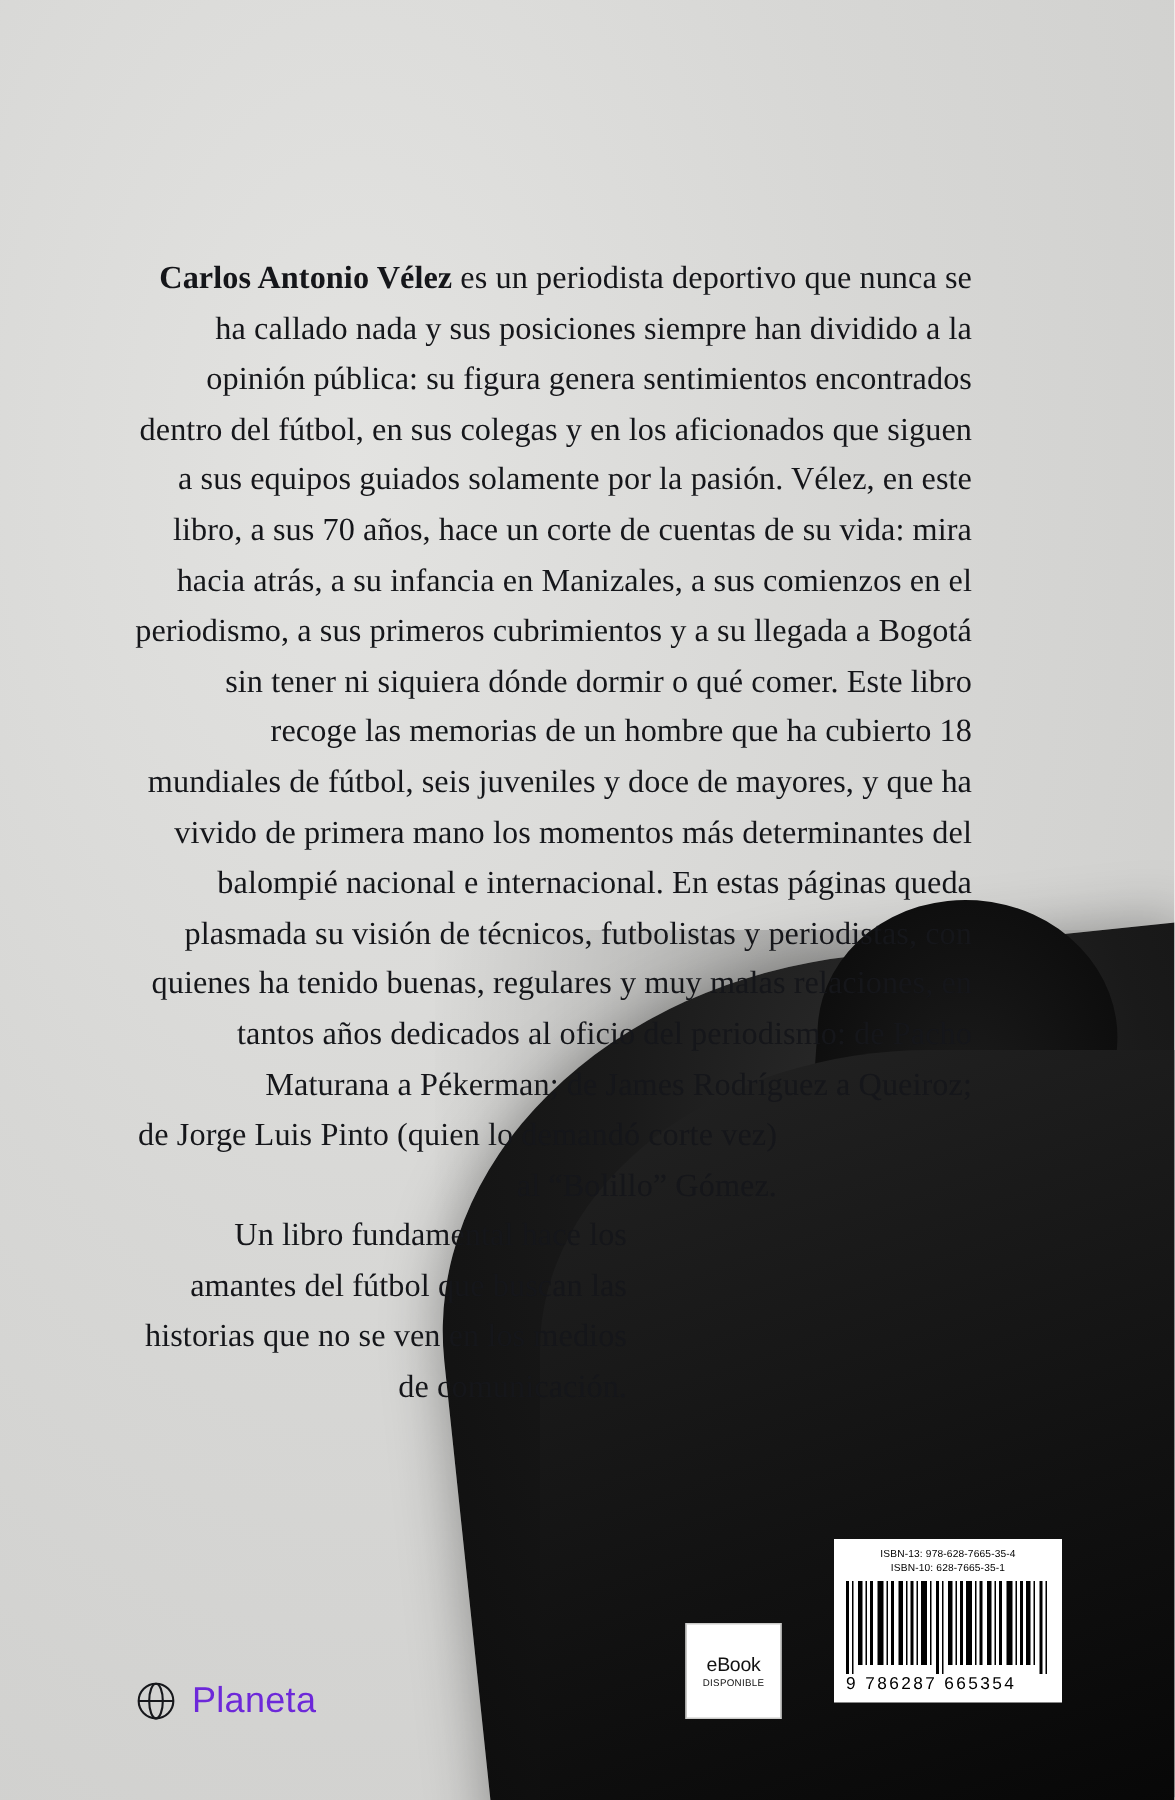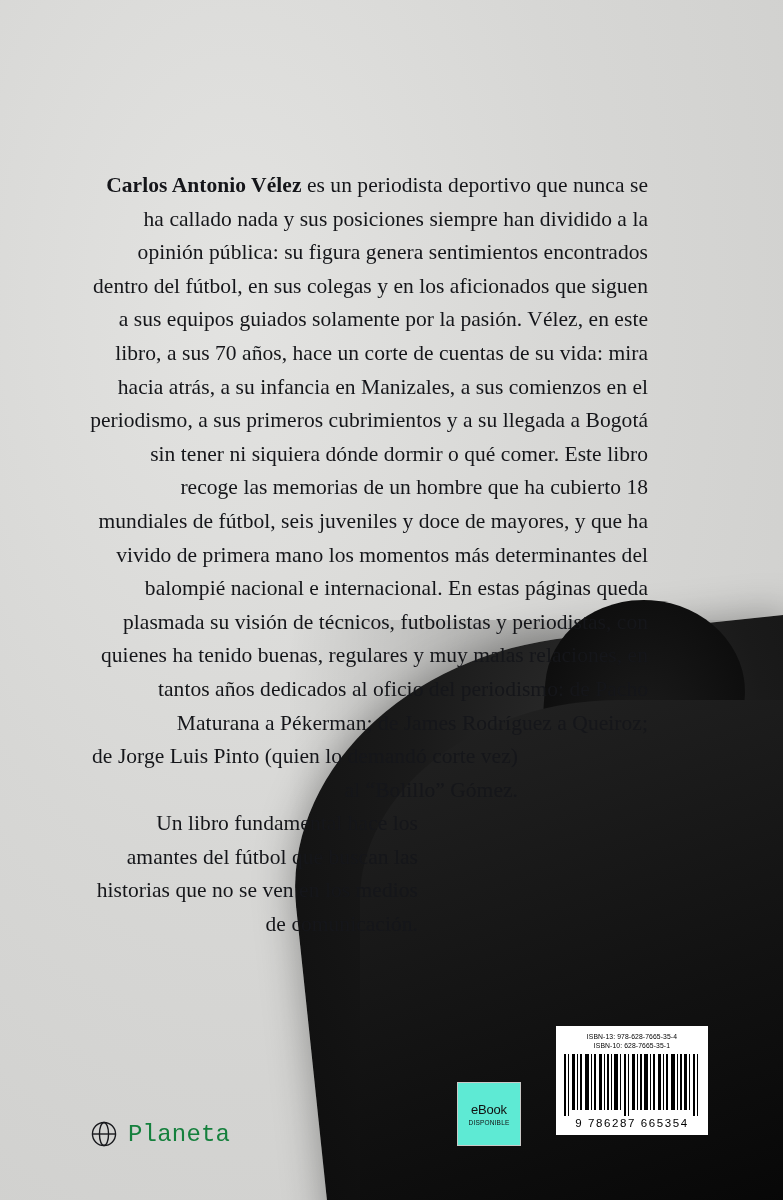--- a/index.html
+++ b/index.html
@@ -105,40 +105,40 @@
     display: flex;
     align-items: center;
     gap: 10px;
   }
   .planeta-mark {
     width: 28px;
     height: 28px;
     flex: 0 0 auto;
   }
   .planeta-name {
-    font-family: Liberation Mono, monospace;
+    font-family: Liberation Sans, sans-serif;
     font-size: 24px;
-    color: #15803d;
+    color: #6d28d9;
     letter-spacing: 0.2px;
   }
   .planeta-url {
     font-family: "Liberation Sans", sans-serif;
     font-size: 17.5px;
     color: #17181c;
     letter-spacing: 0.1px;
   }
 
   
   .ebook-badge {
     position: absolute;
     left: 457px;
     top: 1082px;
     width: 62px;
     height: 62px;
-    background: #5eead4;
+    background: #ffffff;
     border: 1px solid #c9c9c7;
     display: flex;
     flex-direction: column;
     align-items: center;
     justify-content: center;
     gap: 2px;
   }
   .ebook-main {
     font-family: "Liberation Sans", sans-serif;
     font-size: 13px;
@@ -174,21 +174,20 @@
     margin-top: 4px;
     height: 62px;
     width: 100%;
     display: block;
   }
   .barcode-digits {
     font-family: "Liberation Sans", sans-serif;
     font-size: 11.5px;
     color: #000;
     letter-spacing: 1.6px;
-    text-align: center;
     margin-top: 1px;
   }
 </style>
 </head>
 <body>
 
 <div class="page">
 
   <div class="bg-light"></div>
 

